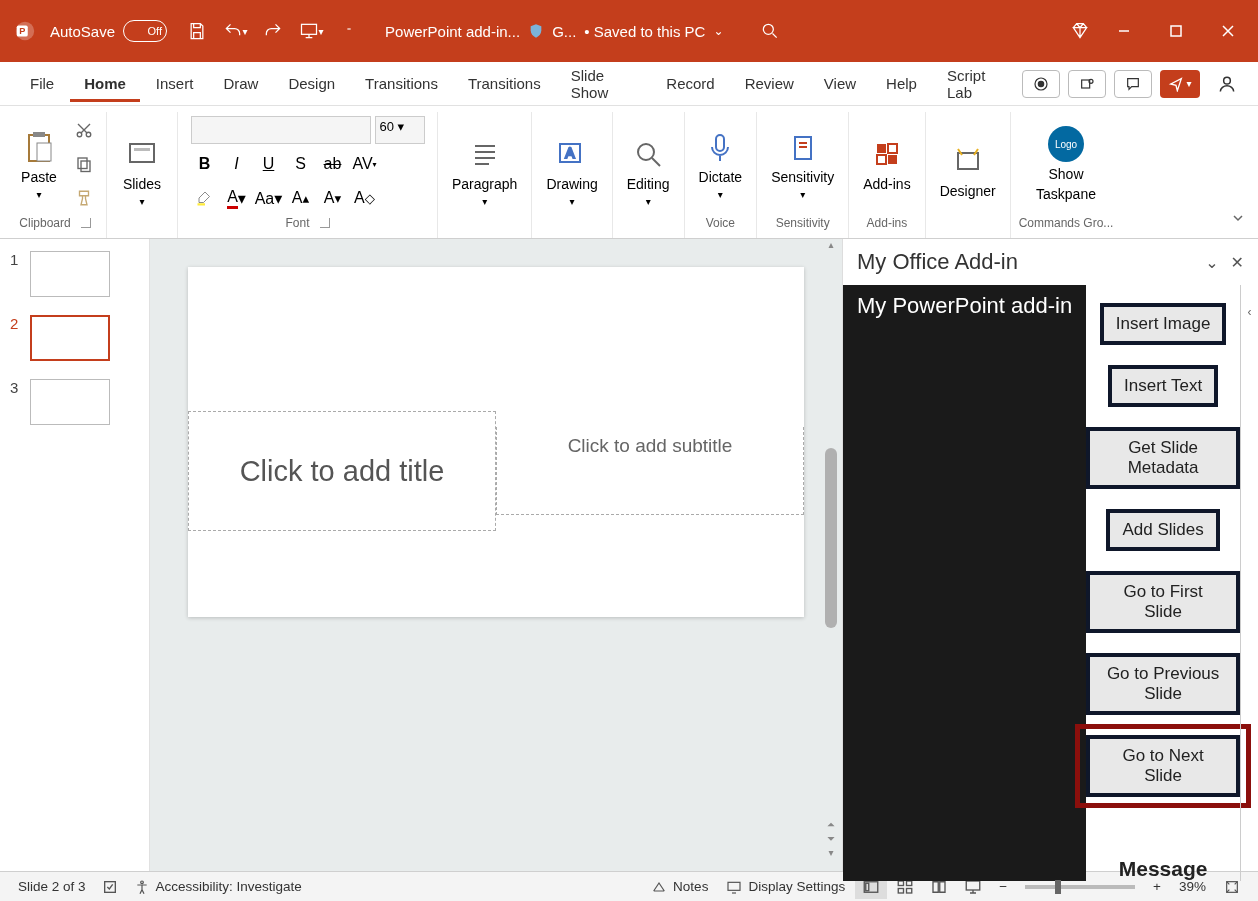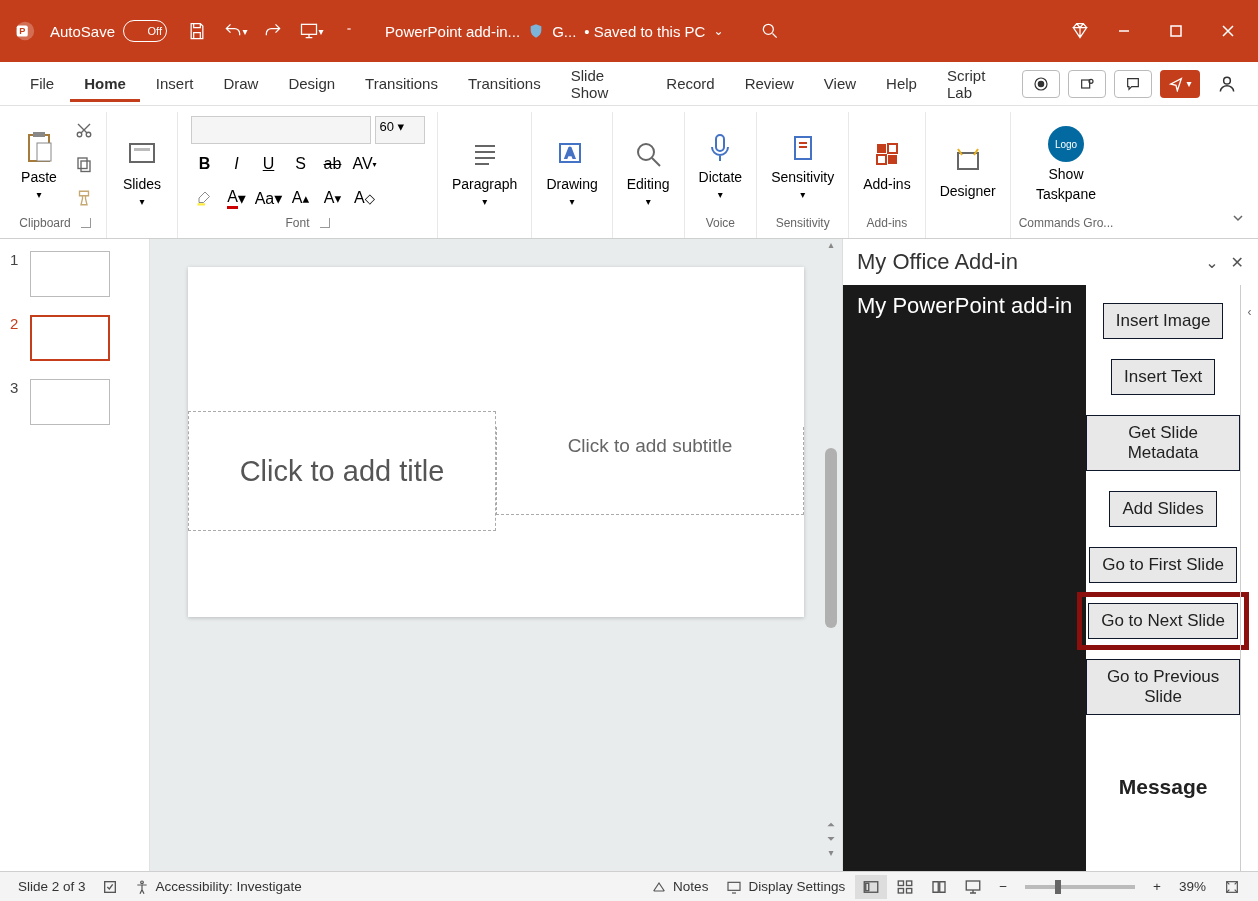--- a/index.html
+++ b/index.html
@@ -62,21 +62,21 @@
 
 
 .taskpane { width: 416px; background: #fff; border-left: 1px solid #ddd; display: flex; flex-direction: column; }
 .tp-header { display: flex; align-items: center; padding: 10px 14px; font-size: 22px; color: #333; }
 .tp-header-actions { margin-left: auto; display: flex; gap: 12px; font-size: 16px; color: #555; }
 .tp-body { flex: 1; display: flex; position: relative; }
 .tp-edge { width: 18px; border-left: 1px solid #ccc; display: flex; align-items: flex-start; justify-content: center; padding-top: 20px; font-size: 12px; color: #666; }
 .tp-main { flex: 1; display: flex; flex-direction: row; }
 .tp-banner { background: #1a1a1a; color: #fff; padding: 8px 14px; font-size: 22px; }
 .tp-buttons { flex:1; display: flex; flex-direction: column; align-items: center; padding-top: 18px; gap: 20px; }
-.tp-btn { border: 1px solid #0f172a; background: #e8e8e8; padding: 7px 12px; font-size: 17px; color: #222; cursor: pointer; text-align: center; }
+.tp-btn { border: 4px solid #0f172a; background: #e8e8e8; padding: 7px 12px; font-size: 17px; color: #222; cursor: pointer; text-align: center; }
 .tp-btn.highlighted { outline: 5px solid #8b0f0c; outline-offset: 6px; }
 .tp-msg { font-size: 21px; font-weight: 600; color: #222; margin-top: 40px; }
 
 
 .statusbar { height: 30px; border-top: 1px solid #cfcfcf; display: flex; align-items: center; padding: 0 10px; font-size: 13.5px; color: #333; background: #f4f4f4; }
 .status-item { display: flex; align-items: center; gap: 6px; padding: 0 8px; }
 .status-right { margin-left: auto; display: flex; align-items: center; gap: 2px; }
 .view-btn { width: 32px; height: 24px; display: flex; align-items: center; justify-content: center; }
 .view-btn.active { background: #ddd; }
 .zoom-slider { width: 110px; height: 4px; background: #bbb; position: relative; margin: 0 8px; }
@@ -457,22 +457,22 @@
     </div>
     <div class="tp-body">
       <div class="tp-main">
         <div class="tp-banner">My PowerPoint add-in</div>
         <div class="tp-buttons">
           <button class="tp-btn">Insert Image</button>
           <button class="tp-btn">Insert Text</button>
           <button class="tp-btn">Get Slide Metadata</button>
           <button class="tp-btn">Add Slides</button>
           <button class="tp-btn">Go to First Slide</button>
+          <button class="tp-btn">Go to Previous Slide</button>
           <button class="tp-btn highlighted">Go to Next Slide</button>
-          <button class="tp-btn">Go to Previous Slide</button>
           <div class="tp-msg">Message</div>
         </div>
       </div>
       <div class="tp-edge">‹</div>
     </div>
   </div>
 </div>
 
 <div class="statusbar">
   <div class="status-item">Slide 2 of 3</div>

